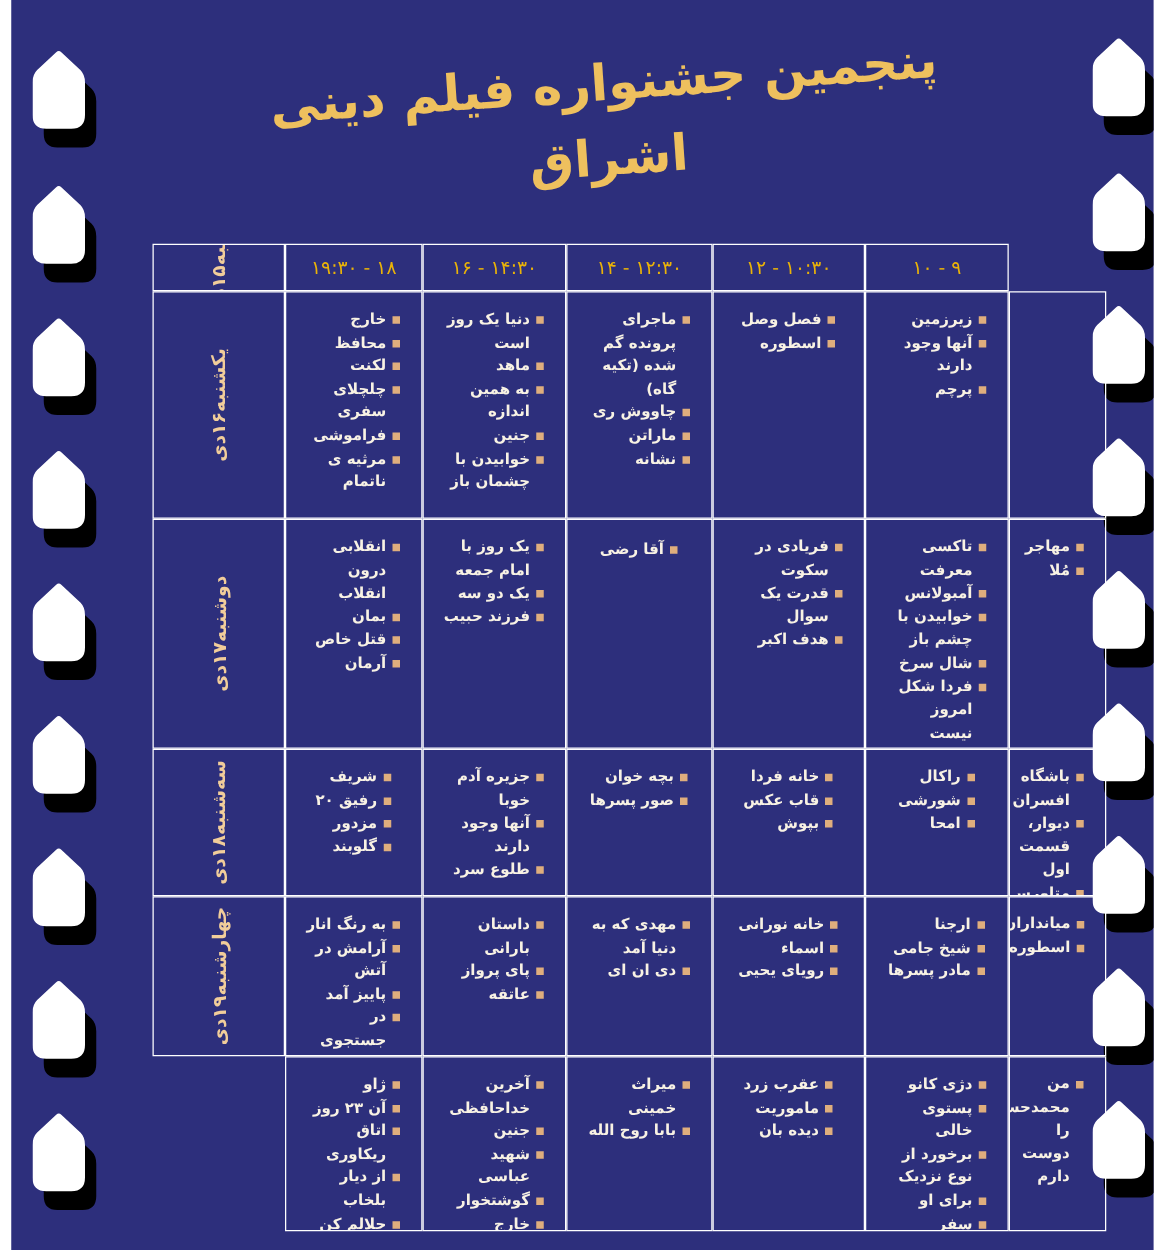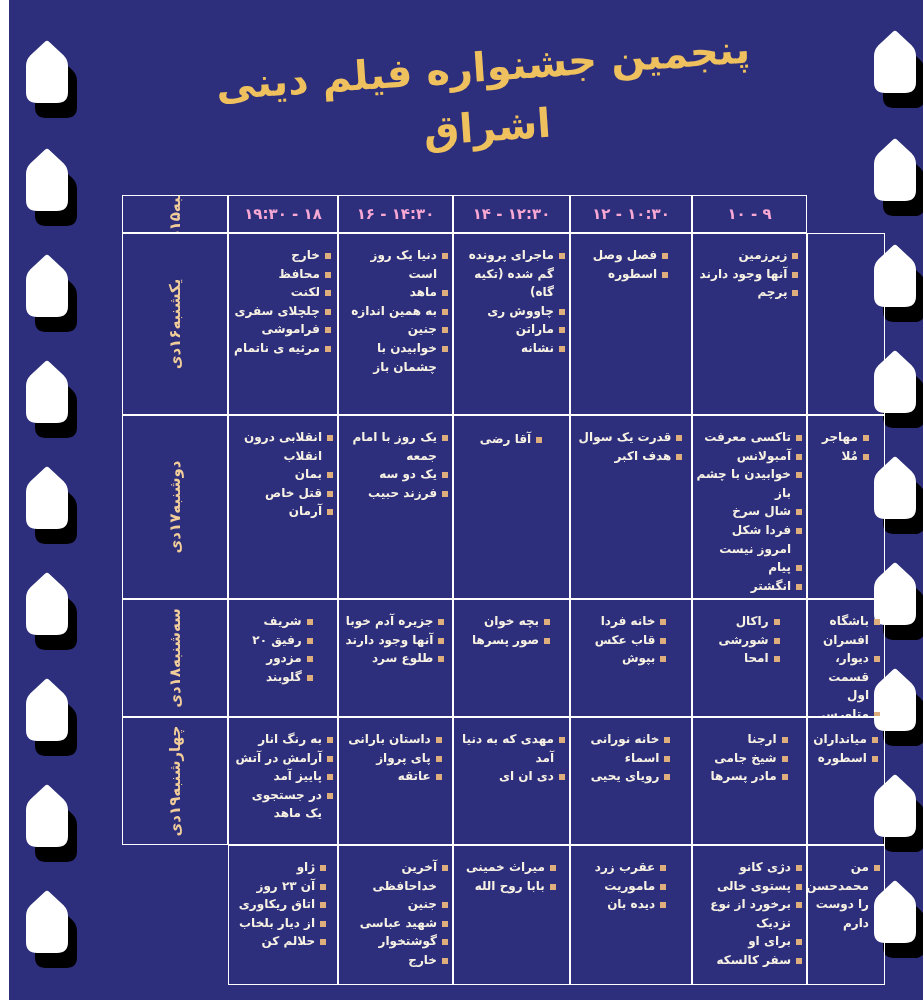--- a/index.html
+++ b/index.html
@@ -19,28 +19,28 @@
   .schedule{
     position:absolute;left:122px;top:195px;width:763px;height:790px;
     display:grid;direction:rtl;
     grid-template-columns:78px 115px 122px 117px 115px 110px 106px;
     grid-template-rows:38px 182px 184px 118px 128px 140px;
   }
   .cell{border:1.5px solid #ffffff;box-sizing:border-box;}
   .corner{border:none;}
   .time-h{
     display:flex;align-items:center;justify-content:center;
-    color:#f9a8d4;font-weight:bold;font-size:15px;white-space:nowrap;
+    color:#eab308;font-weight:normal;font-size:15px;white-space:nowrap;
   }
   .day-cell{display:flex;align-items:center;justify-content:center;overflow:hidden;}
   .day-label{
     transform:rotate(-90deg);white-space:nowrap;
     color:#f1cd9a;font-weight:bold;font-size:15px;letter-spacing:.5px;
   }
-  .film-cell{padding:12px 3px 4px;text-align:center;overflow:hidden;}
+  .film-cell{padding:12px 16px 4px;text-align:center;overflow:hidden;}
   .films{display:inline-block;text-align:right;max-width:100%;}
   .film{
     position:relative;padding-right:12px;
     color:#f8f2e4;font-weight:bold;font-size:12px;line-height:1.55;
   }
   .film .bullet{
     position:absolute;right:1px;top:7px;width:6px;height:6px;background:#dfae7d;
   }
 </style>
 </head>
@@ -139,21 +139,21 @@
       <div class="cell film-cell"><div class="films"><div class="film"><div class="bullet"></div><span>زیرزمین</span></div><div class="film"><div class="bullet"></div><span>آنها وجود دارند</span></div><div class="film"><div class="bullet"></div><span>پرچم</span></div></div></div>
       <div class="cell film-cell"><div class="films"><div class="film"><div class="bullet"></div><span>فصل وصل</span></div><div class="film"><div class="bullet"></div><span>اسطوره</span></div></div></div>
       <div class="cell film-cell"><div class="films"><div class="film"><div class="bullet"></div><span>ماجرای پرونده گم شده (تکیه گاه)</span></div><div class="film"><div class="bullet"></div><span>چاووش ری</span></div><div class="film"><div class="bullet"></div><span>ماراتن</span></div><div class="film"><div class="bullet"></div><span>نشانه</span></div></div></div>
       <div class="cell film-cell"><div class="films"><div class="film"><div class="bullet"></div><span>دنیا یک روز است</span></div><div class="film"><div class="bullet"></div><span>ماهد</span></div><div class="film"><div class="bullet"></div><span>به همین اندازه</span></div><div class="film"><div class="bullet"></div><span>جنین</span></div><div class="film"><div class="bullet"></div><span>خوابیدن با چشمان باز</span></div></div></div>
       <div class="cell film-cell"><div class="films"><div class="film"><div class="bullet"></div><span>خارج</span></div><div class="film"><div class="bullet"></div><span>محافظ</span></div><div class="film"><div class="bullet"></div><span>لکنت</span></div><div class="film"><div class="bullet"></div><span>چلچلای سفری</span></div><div class="film"><div class="bullet"></div><span>فراموشی</span></div><div class="film"><div class="bullet"></div><span>مرثیه ی ناتمام</span></div></div></div>
       <div class="cell day-cell">
         <div class="day-label">یکشنبه۱۶دی</div>
       </div>
       <div class="cell film-cell"><div class="films"><div class="film"><div class="bullet"></div><span>مهاجر</span></div><div class="film"><div class="bullet"></div><span>مُلا</span></div></div></div>
       <div class="cell film-cell"><div class="films"><div class="film"><div class="bullet"></div><span>تاکسی معرفت</span></div><div class="film"><div class="bullet"></div><span>آمبولانس</span></div><div class="film"><div class="bullet"></div><span>خوابیدن با چشم باز</span></div><div class="film"><div class="bullet"></div><span>شال سرخ</span></div><div class="film"><div class="bullet"></div><span>فردا شکل امروز نیست</span></div><div class="film"><div class="bullet"></div><span>پیام</span></div><div class="film"><div class="bullet"></div><span>انگشتر</span></div></div></div>
-      <div class="cell film-cell"><div class="films"><div class="film"><div class="bullet"></div><span>قدرت یک سوال</span></div><div class="film"><div class="bullet"></div><span>هدف اکبر</span></div></div></div>
+      <div class="cell film-cell"><div class="films"><div class="film"><div class="bullet"></div><span>فریادی در سکوت</span></div><div class="film"><div class="bullet"></div><span>قدرت یک سوال</span></div><div class="film"><div class="bullet"></div><span>هدف اکبر</span></div></div></div>
       <div class="cell film-cell"><div class="films"><div class="film"><div class="bullet"></div><span>آقا رضی</span></div></div></div>
       <div class="cell film-cell"><div class="films"><div class="film"><div class="bullet"></div><span>یک روز با امام جمعه</span></div><div class="film"><div class="bullet"></div><span>یک دو سه</span></div><div class="film"><div class="bullet"></div><span>فرزند حبیب</span></div></div></div>
       <div class="cell film-cell"><div class="films"><div class="film"><div class="bullet"></div><span>انقلابی درون انقلاب</span></div><div class="film"><div class="bullet"></div><span>بمان</span></div><div class="film"><div class="bullet"></div><span>قتل خاص</span></div><div class="film"><div class="bullet"></div><span>آرمان</span></div></div></div>
       <div class="cell day-cell">
         <div class="day-label">دوشنبه۱۷دی</div>
       </div>
       <div class="cell film-cell"><div class="films"><div class="film"><div class="bullet"></div><span>باشگاه افسران</span></div><div class="film"><div class="bullet"></div><span>دیوار، قسمت اول</span></div><div class="film"><div class="bullet"></div><span>متاورس</span></div><div class="film"><div class="bullet"></div><span>زُب زنبور عسل</span></div></div></div>
       <div class="cell film-cell"><div class="films"><div class="film"><div class="bullet"></div><span>راکال</span></div><div class="film"><div class="bullet"></div><span>شورشی</span></div><div class="film"><div class="bullet"></div><span>امحا</span></div></div></div>
       <div class="cell film-cell"><div class="films"><div class="film"><div class="bullet"></div><span>خانه فردا</span></div><div class="film"><div class="bullet"></div><span>قاب عکس</span></div><div class="film"><div class="bullet"></div><span>بپوش</span></div></div></div>
       <div class="cell film-cell"><div class="films"><div class="film"><div class="bullet"></div><span>بچه خوان</span></div><div class="film"><div class="bullet"></div><span>صور پسرها</span></div></div></div>

